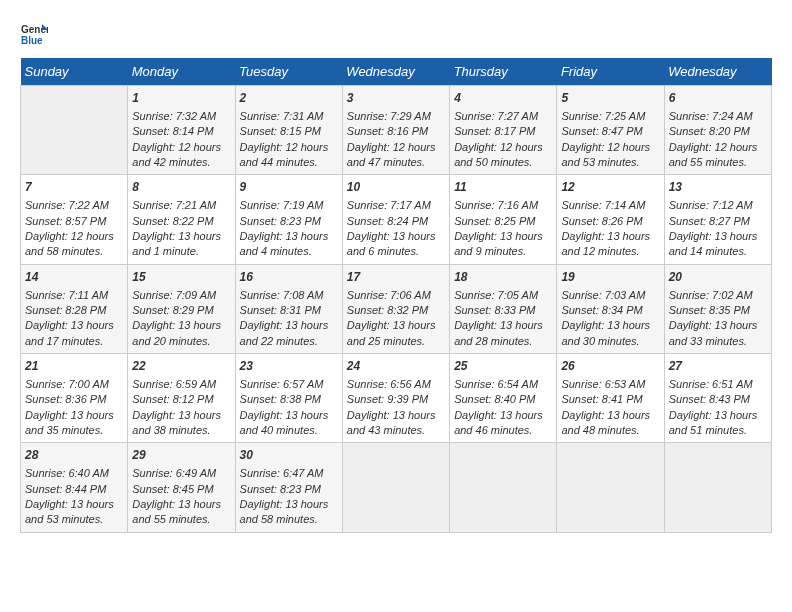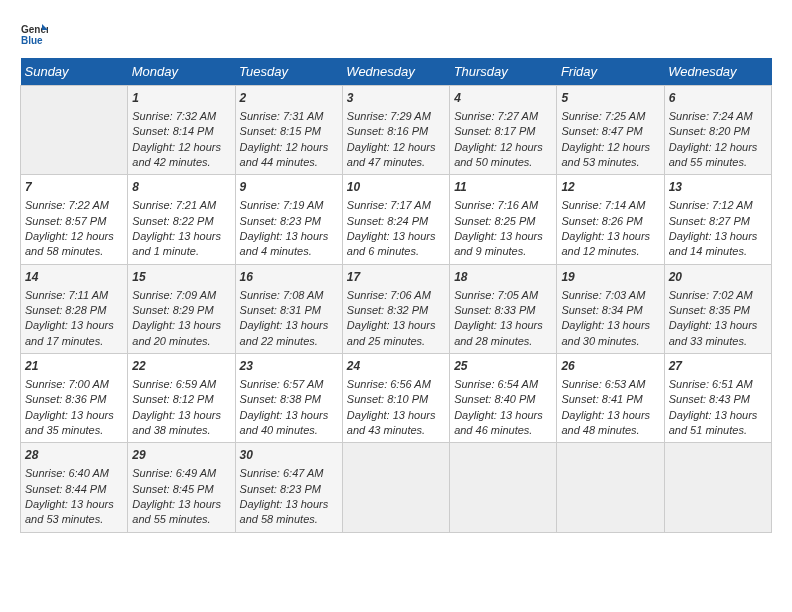--- a/index.html
+++ b/index.html
@@ -282,21 +282,21 @@
         <td>
           <span class="day-num">23</span>
           <div>Sunrise: 6:57 AM</div>
           <div>Sunset: 8:38 PM</div>
           <div>Daylight: 13 hours</div>
           <div>and 40 minutes.</div>
         </td>
         <td>
           <span class="day-num">24</span>
           <div>Sunrise: 6:56 AM</div>
-          <div>Sunset: 8:10 PM</div>
+          <div>Sunset: 9:39 PM</div>
           <div>Daylight: 13 hours</div>
           <div>and 43 minutes.</div>
         </td>
         <td>
           <span class="day-num">25</span>
           <div>Sunrise: 6:54 AM</div>
           <div>Sunset: 8:40 PM</div>
           <div>Daylight: 13 hours</div>
           <div>and 46 minutes.</div>
         </td>

